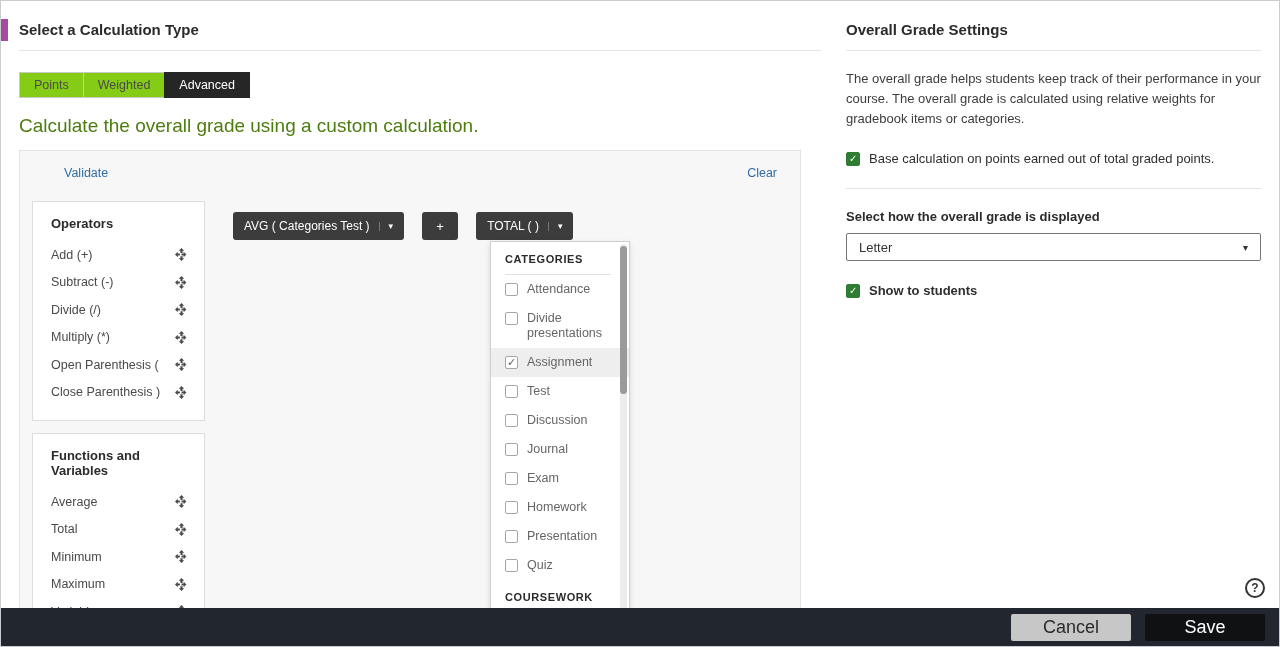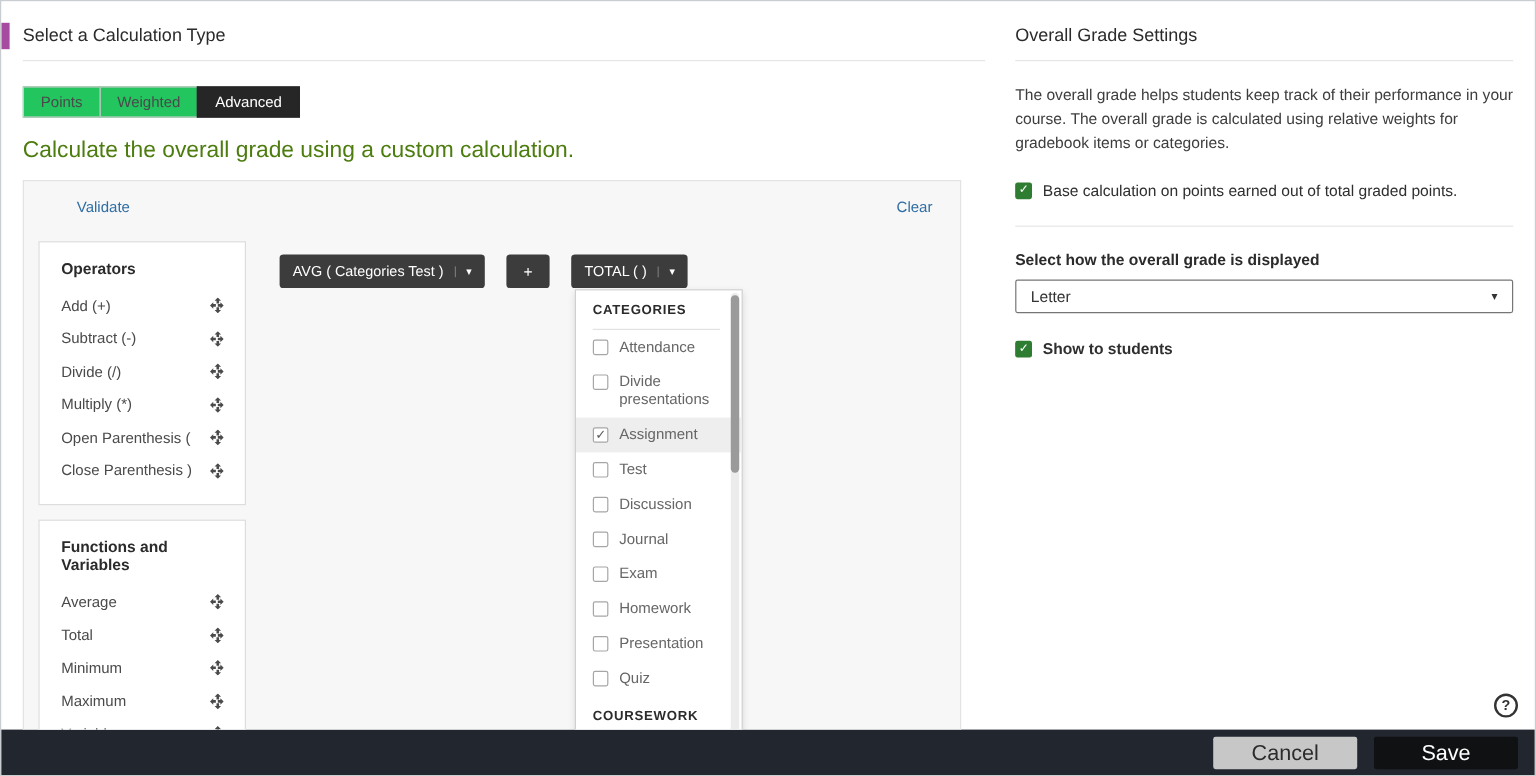--- a/index.html
+++ b/index.html
@@ -7,25 +7,25 @@
   body { font-family: "Liberation Sans", "DejaVu Sans", sans-serif; }
 
   .page { width:1280px; height:647px; border:1px solid #c9cdd1; background:#fff;
           display:flex; flex-direction:column; overflow:hidden; }
   .content { flex:1; display:flex; position:relative; overflow:hidden; }
 
   .accent-bar { position:absolute; left:0; top:18px; width:7px; height:22px; background:#a64b9f; }
 
   
   .left-col { width:822px; padding:0 2px 0 18px; position:relative; }
-  .panel-title { font-size:15px; font-weight:normal; color:#2b2b2b; margin-top:19px; line-height:20px; }
+  .panel-title { font-size:15px; font-weight:bold; color:#2b2b2b; margin-top:19px; line-height:20px; }
   .title-hr { border:none; border-top:1px solid #e6e6e6; margin-top:10px; }
 
   .tabs { display:flex; margin-top:21px; }
-  .tab { height:26px; padding:0 14px; background:#22c55e; border:1px solid #c9c9c9;
+  .tab { height:26px; padding:0 14px; background:#84cc16; border:1px solid #c9c9c9;
          font-size:12.5px; color:#4a4a4a; font-family:inherit; cursor:pointer; margin-left:-1px; }
   .tab:first-child { margin-left:0; }
   .tab.selected { background:#262626; border-color:#262626; color:#fff; }
 
   .desc { font-size:19px; color:#4d7c0f; margin-top:17px; }
 
   .calc-area { margin-top:13px; width:782px; height:470px; background:#f7f7f7;
                border:1px solid #e3e3e3; overflow:hidden; }
   .calc-top { display:flex; justify-content:space-between; padding:15px 23px 0 24px; height:36px; }
   .link { font-size:12.5px; color:#2f6da4; cursor:pointer;margin-left:20px; }
@@ -40,21 +40,21 @@
   .move-icon svg { display:block; width:13px; height:13px; fill:#4a4a4a; }
 
   .canvas { flex:1; position:relative; }
   .pills { display:flex; align-items:center; gap:18px; margin:25px 0 0 28px; }
   .pill { height:28px; background:#3c3c3c; color:#fff; border-radius:3px; display:flex;
           align-items:center; font-size:12px; padding:0 11px; cursor:pointer; }
   .pill .caret { margin-left:9px; padding-left:9px; border-left:1px solid rgba(255,255,255,0.3);
                  font-size:9px; line-height:1; }
   .pill.plus { width:36px; justify-content:center; font-size:13px; }
 
-  .dd-panel { position:absolute; left:274px; top:54px; width:140px; height:384px; background:#fff;
+  .dd-panel { position:absolute; left:285px; top:54px; width:140px; height:384px; background:#fff;
               border:1px solid #cfcfcf; box-shadow:0 2px 6px rgba(0,0,0,0.12); overflow:hidden; }
   .dd-inner { padding:0 18px 0 14px; }
   .dd-section-header { font-size:11px; font-weight:bold; letter-spacing:0.6px; color:#2b2b2b;
                        padding:11px 0 9px; border-bottom:1px solid #e2e2e2; }
   .dd-item { display:flex; align-items:flex-start; padding:7px 0; cursor:pointer; }
   .dd-item.sel { background:#eeeeee; margin:0 -18px 0 -14px; padding-left:14px; padding-right:18px; }
   .dd-label { font-size:12.5px; color:#666; line-height:15px; }
 
   .cb { width:13px; height:13px; border:1px solid #a6a6a6; border-radius:2px; background:#fff;
         flex-shrink:0; margin-right:9px; margin-top:1px; position:relative; cursor:pointer; }

